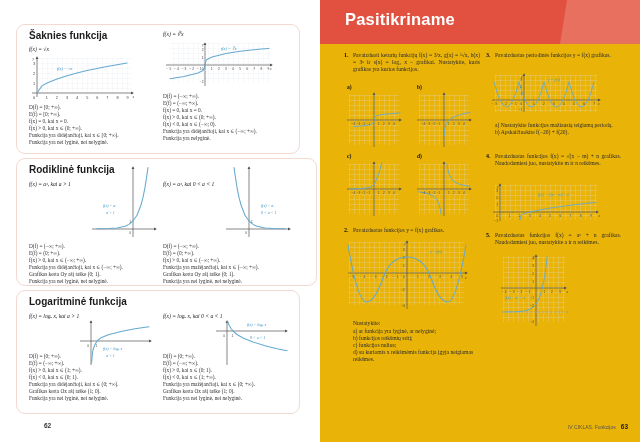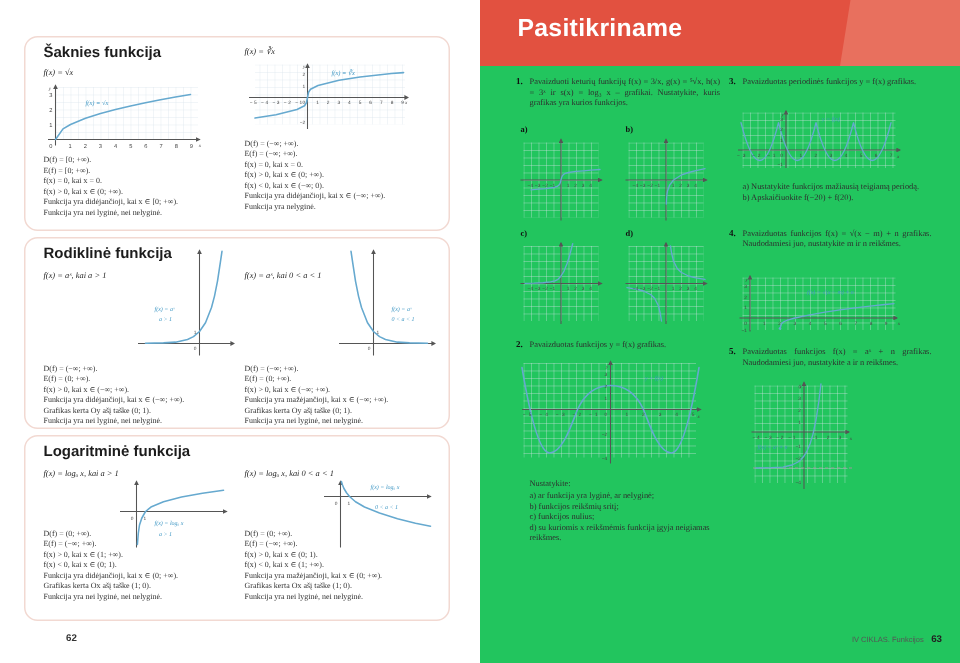--- a/index.html
+++ b/index.html
@@ -1,20 +1,20 @@
 <!DOCTYPE html>
 <html><head>
 <meta charset="utf-8">
 <style>
   html,body{margin:0;padding:0;background:#e9e9e9;}
   .spread{position:relative;width:640px;height:442px;overflow:hidden;background:#ffffff;
           font-family:"Liberation Serif","DejaVu Serif","DejaVu Sans",serif;color:#333;}
   .page{position:absolute;top:0;height:442px;}
   .page-left{left:0;width:320px;background:#ffffff;}
-  .page-right{left:320px;width:320px;background:#22c55e;}
+  .page-right{left:320px;width:320px;background:#eab308;}
   .top-strip{position:absolute;left:0;top:0;width:640px;height:12px;background:#e25140;}
   .banner{position:absolute;left:0;top:0;width:320px;height:44px;background:#e25140;overflow:hidden;}
   .banner-diag{position:absolute;right:0;top:0;width:100px;height:44px;background:#e8705e;
                clip-path:polygon(27% 0,100% 0,100% 100%,20% 100%);}
   .banner h1{position:absolute;left:25px;top:10px;margin:0;font:bold 16.5px "Liberation Sans",sans-serif;color:#fff;letter-spacing:.2px;}
   .box{position:absolute;left:16px;width:282px;background:#fff;border:1.5px solid #f2d9d2;border-radius:9px;}
   .box h2{position:absolute;left:12px;top:5px;margin:0;font:bold 10px "Liberation Sans",sans-serif;color:#1c1c1c;text-align:center;}
   .formula{position:absolute;font:italic 5.6px "Liberation Serif",serif;color:#222;white-space:nowrap;}
   .props{position:absolute;width:136px;}
   .prop{font-size:5.3px;line-height:7px;color:#333;white-space:nowrap;}
@@ -105,21 +105,21 @@
           <div class="prop">D(f) = (−∞; +∞).</div>
           <div class="prop">E(f) = (−∞; +∞).</div>
           <div class="prop">f(x) = 0, kai x = 0.</div>
           <div class="prop">f(x) &gt; 0, kai x ∈ (0; +∞).</div>
           <div class="prop">f(x) &lt; 0, kai x ∈ (−∞; 0).</div>
           <div class="prop">Funkcija yra didėjančioji, kai x ∈ (−∞; +∞).</div>
           <div class="prop">Funkcija yra nelyginė.</div>
         </div>
     </section>
 
-    <section class="box" style="top:158px;height:126px;">
+    <section class="box" style="top:158px;height:126px;padding-left:17px;">
       <h2>Rodiklinė funkcija</h2>
       <div class="formula" style="left:12px;top:22px;">f(x) = aˣ, kai a &gt; 1</div>
       <svg class="gph" style="left:72px;top:4px;" width="70" height="78" viewBox="0 0 70 78">
         <line class="ax" x1="3" y1="66" x2="67" y2="66" marker-end="url(#ah)"></line>
         <line class="ax" x1="44" y1="74" x2="44" y2="4" marker-end="url(#ah)"></line>
         <path class="cv" d="M8 65.8 L20 65.6 L28 65.1 L36 63.3 L40 61.4 L44 58 L48 52.2 L52 42 L54 34.4 L56 24.4 L58 11.3 L59 4.5"></path>
         <text class="gl2" x="14" y="44">f(x) = aˣ</text>
         <text class="gl2" x="17" y="51">a &gt; 1</text>
         <text class="gt2" text-anchor="end" x="42" y="59.5">1</text>
         <text class="gt2" text-anchor="end" x="42" y="70.5">0</text>

